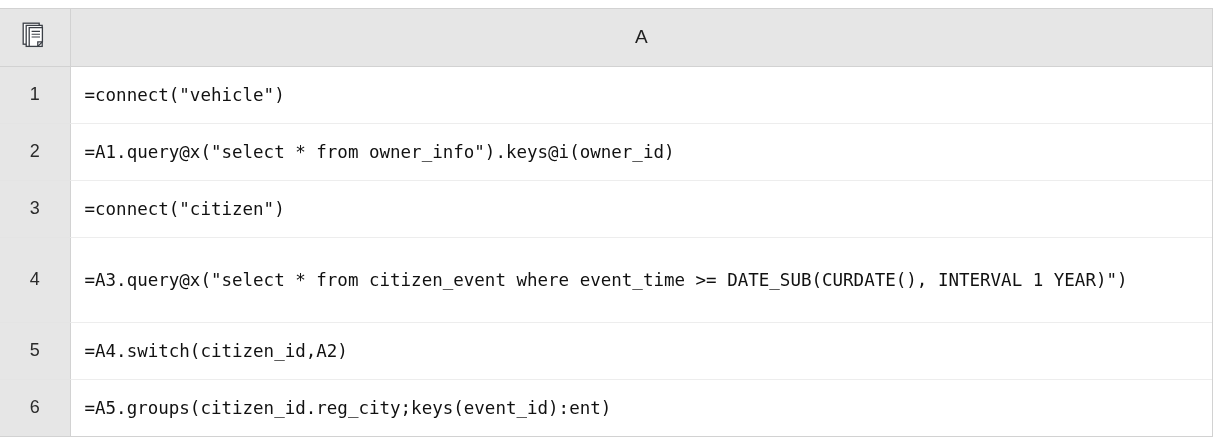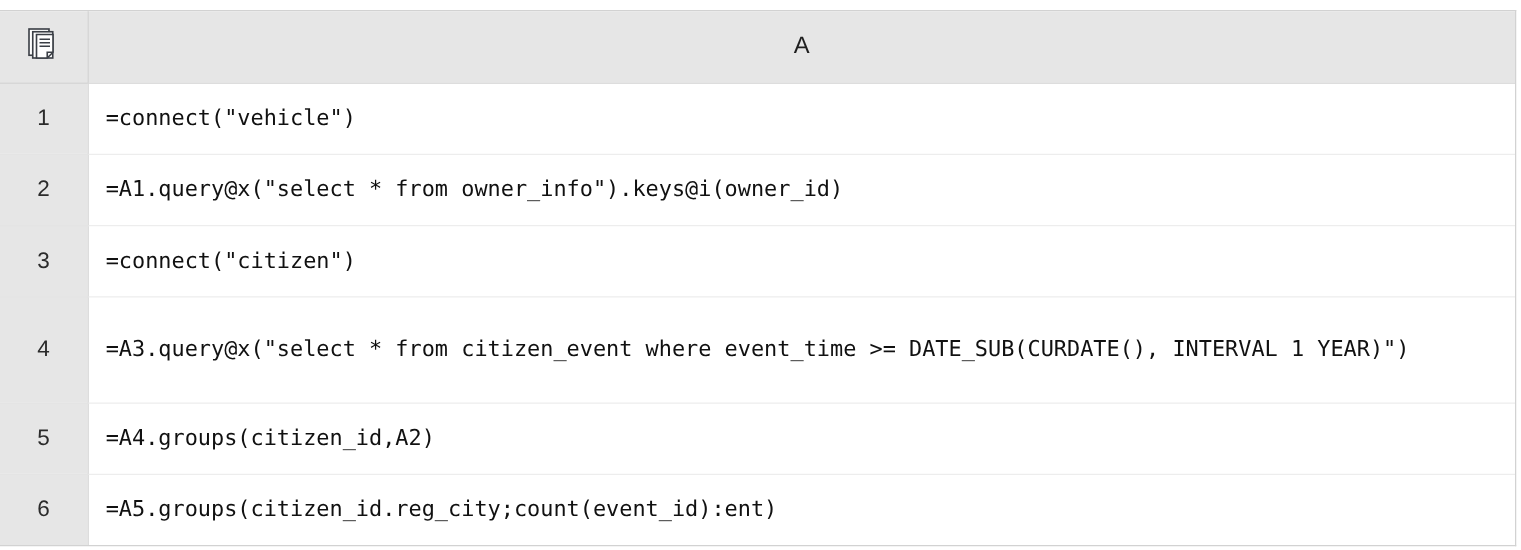--- a/index.html
+++ b/index.html
@@ -139,21 +139,21 @@
       <tr class="data-row">
         <td class="row-number">3</td>
         <td class="cell">=connect("citizen")</td>
       </tr>
       <tr class="data-row tall">
         <td class="row-number">4</td>
         <td class="cell">=A3.query@x("select * from citizen_event where event_time &gt;= DATE_SUB(CURDATE(), INTERVAL 1 YEAR)")</td>
       </tr>
       <tr class="data-row">
         <td class="row-number">5</td>
-        <td class="cell">=A4.groups(citizen_id,A2)</td>
+        <td class="cell">=A4.switch(citizen_id,A2)</td>
       </tr>
       <tr class="data-row">
         <td class="row-number">6</td>
-        <td class="cell">=A5.groups(citizen_id.reg_city;count(event_id):ent)</td>
+        <td class="cell">=A5.groups(citizen_id.reg_city;keys(event_id):ent)</td>
       </tr>
     </tbody>
   </table>
 </div>
 
 </body></html>

